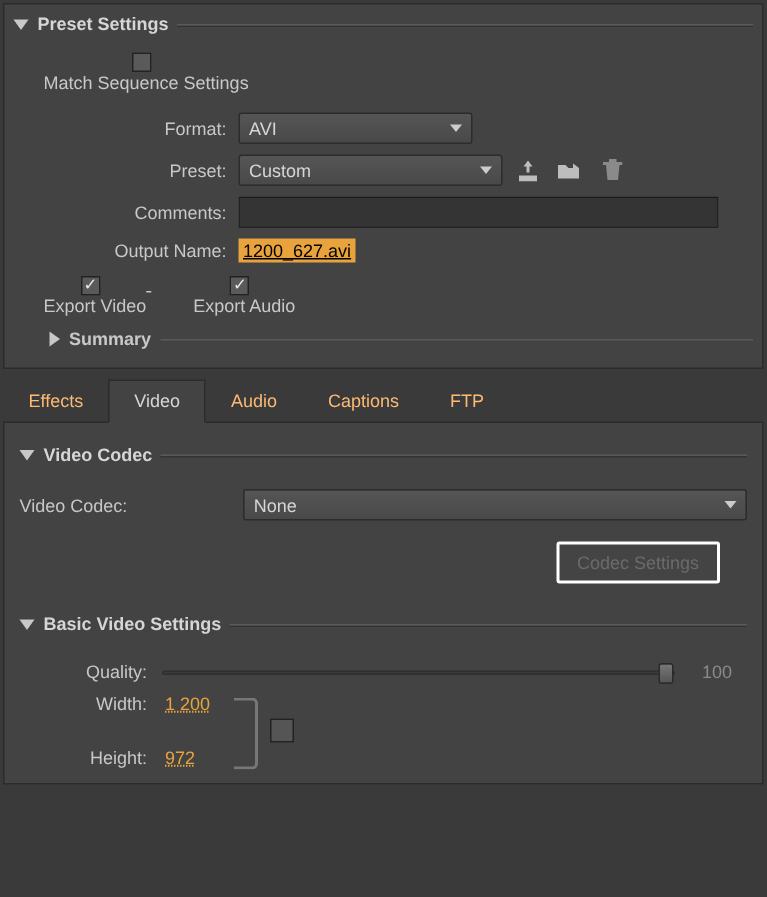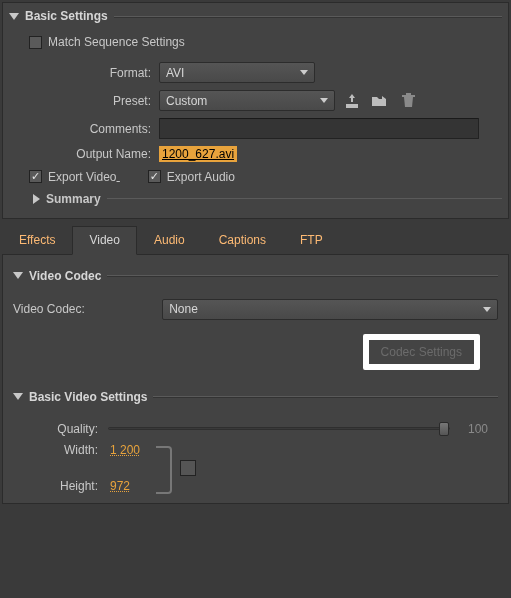--- a/index.html
+++ b/index.html
@@ -110,20 +110,21 @@
   .checkbox.checked::after {
     content: "✓";
     font-size: 11px;
     color: #e8e8e8;
     line-height: 11px;
   }
   .cb-row {
     display: inline-flex;
     align-items: center;
     margin-left: 20px;
+    flex-direction: column;
   }
   .output-name {
     background: #e8a33c;
     color: #000;
     padding: 1px 3px;
     text-decoration: underline;
     cursor: pointer;
   }
   .summary-row {
     display: flex;
@@ -161,21 +162,21 @@
     background: #434343;
     border: 1px solid #2b2b2b;
     border-top: none;
     margin: 0 2px 2px 2px;
     padding: 12px 10px 10px 10px;
   }
   .wide-dd { width: 345px; }
   .btn-disabled {
     display: inline-block;
     padding: 5px 12px;
-    border: 6px solid #ffffff;
+    border: 2px solid #ffffff;
     color: #6b6b6b;
     border-radius: 2px;
     background: #444;
   }
   .slider-track {
     flex: 1;
     height: 3px;
     background: #3a3a3a;
     border: 1px solid #2f2f2f;
     border-radius: 2px;
@@ -226,21 +227,21 @@
   }
   .dims-col { display:flex; flex-direction:column; gap:22px; }
   .dims-row { display:flex; align-items:center; }
 </style>
 </head>
 <body>
 
 <div class="panel">
   <div class="section-header">
     <span class="tri tri-down"></span>
-    <span class="title">Basic Settings</span>
+    <span class="title">Preset Settings</span>
     <span class="line"></span>
   </div>
 
   <div class="cb-row" style="margin-left:20px; margin-top:6px; margin-bottom:6px;">
     <span class="checkbox"></span>
     <span>Match Sequence Settings</span>
   </div>
 
   <div class="form-row">
     <div class="form-label">Format:</div>

